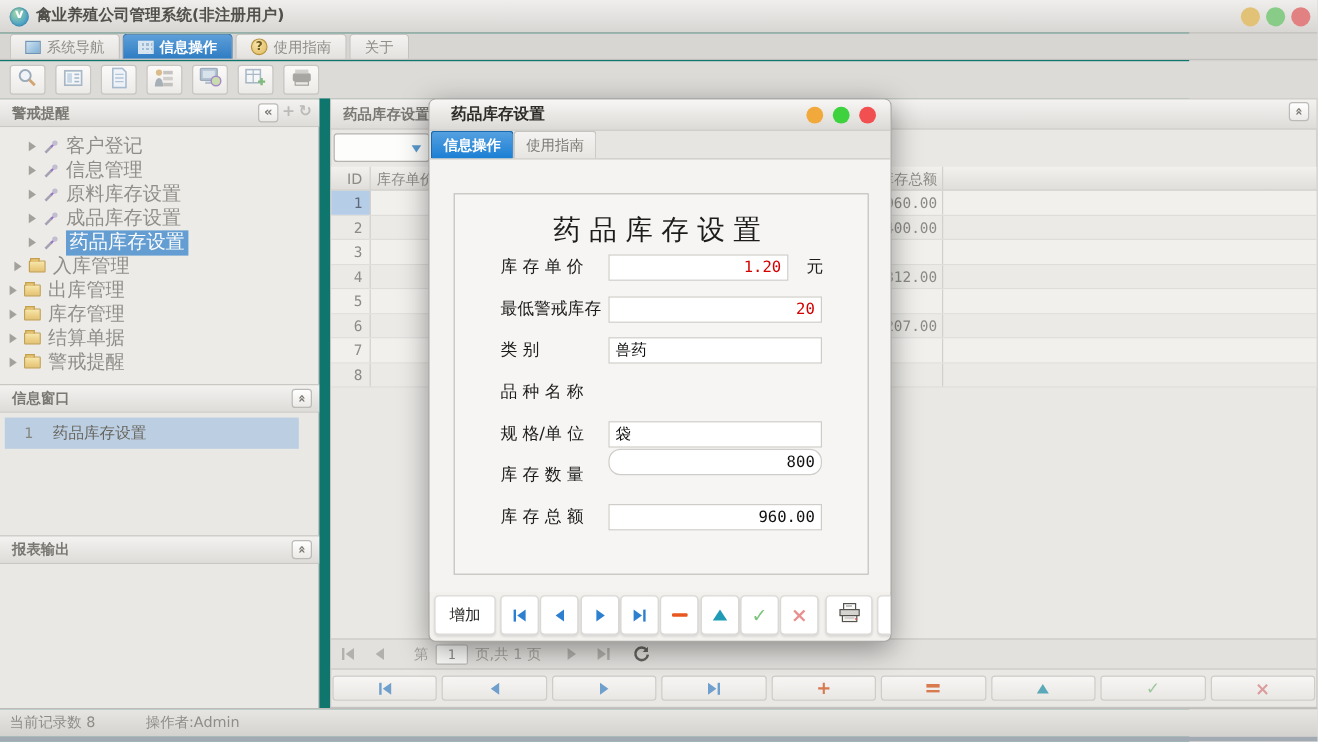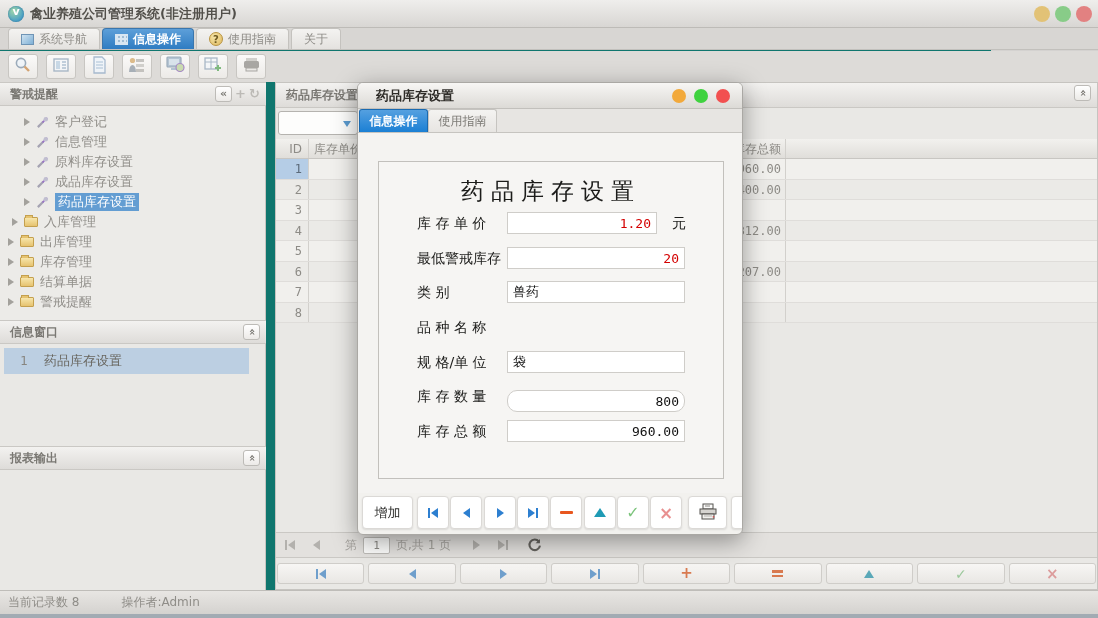--- a/index.html
+++ b/index.html
@@ -45,21 +45,21 @@
     border-top:1px solid #cac8c4; border-bottom:1px solid #cac8c4; font-size:12px; font-weight:bold; color:#7a7873;
     line-height:22px; padding-left:10px; }
   .ph-tools { position:absolute; right:6px; top:3px; display:flex; gap:3px; align-items:center; }
   .sqbtn { width:17px; height:16px; background:linear-gradient(#fff,#eceae7); border:1px solid #bdbbb7; border-radius:3px;
     color:#7a7873; font-size:11px; text-align:center; line-height:14px; font-weight:bold; }
   .sqbtn.up { transform:none; }
   .sqbtn.up span { display:inline-block; transform:rotate(90deg); }
   .ghost { color:#bcbab6; font-size:13px; font-weight:bold; width:11px; text-align:center; line-height:16px; }
 
   .tree { position:absolute; top:24px; left:0; width:265px; height:214px; background:#ecebe8; }
-  .titem { position:absolute; height:20px; display:flex; align-items:center; gap:6px; font-size:13px; color:#908e89; }
+  .titem { position:absolute; height:20px; display:flex; align-items:center; gap:6px; font-size:16px; color:#908e89; }
   .arr { width:0; height:0; border-top:4px solid transparent; border-bottom:4px solid transparent; border-left:6px solid #a3a19c; }
   .folder { width:14px; height:10px; background:linear-gradient(#f7e6ab,#e6c370); border:1px solid #c4a04e; border-radius:1px; position:relative; }
   .folder::before { content:""; position:absolute; left:0; top:-3px; width:6px; height:2px; background:#e6c370; border:1px solid #c4a04e; border-bottom:none; }
   .sel-label { background:#639dd2; color:#fdfdfd; padding:0 3px; }
 
   .iwlist { position:absolute; top:262px; left:0; width:265px; height:102px; background:#e9e8e5; }
   .iwrow { position:absolute; top:4px; left:4px; width:245px; height:26px; background:#bccfe2; display:flex; align-items:center; font-size:13px; color:#68665f; }
   .iwrow .idx { width:40px; text-align:center; color:#87857f; font-size:12px; }
 
   
@@ -500,21 +500,21 @@
 
         <span class="frow-label" style="top:119px;">类 别</span>
         <input class="fin w-std" style="top: 119px;" value="兽药">
 
         <span class="frow-label" style="top:154px;">品 种 名 称</span>
 
         <span class="frow-label" style="top:189px;">规 格/单 位</span>
         <input class="fin w-std" style="top: 189px;" value="袋">
 
         <span class="frow-label" style="top:223px;">库 存 数 量</span>
-        <input class="fin w-std right num" style="top: 228px; border-radius: 10px;" value="800">
+        <input class="fin w-std right num" style="top: 212px; border-radius: 10px;" value="800">
 
         <span class="frow-label" style="top:258px;text-align:center;">库 存 总 额</span>
         <input class="fin w-std right num" style="top: 258px;" value="960.00">
       </div>
     </div>
 
     <div class="d-toolbar">
       <div class="dbtn" style="left:4px; width:51px;">增加</div>
       <div class="dbtn" style="left:59px; width:32px;">
           <span class="pic nav" style="margin:0;color:#2d7fd0;">

